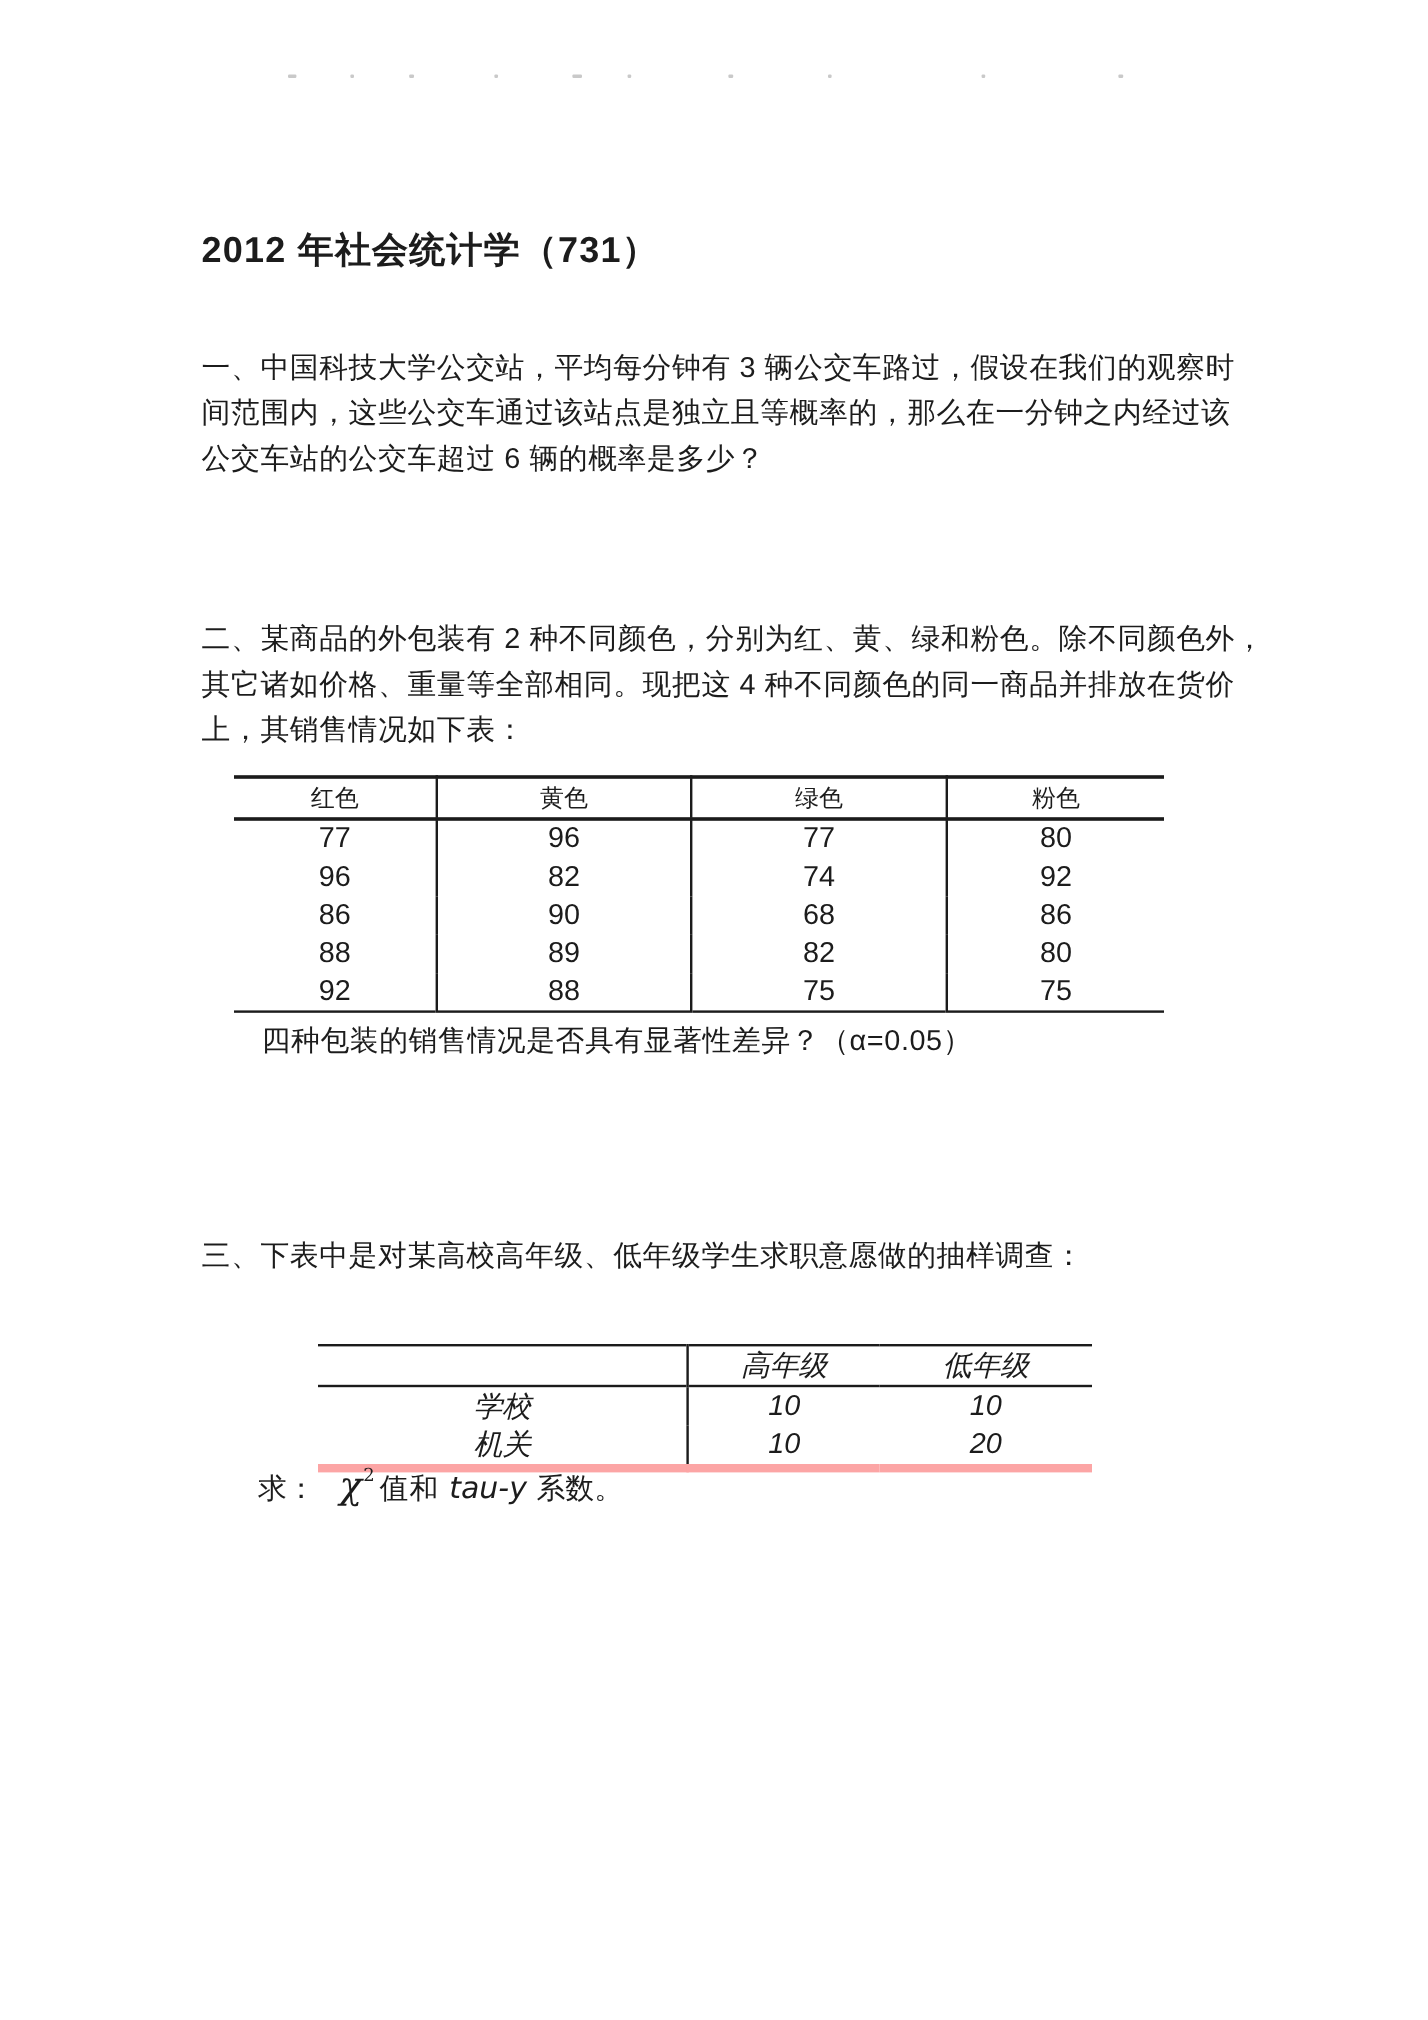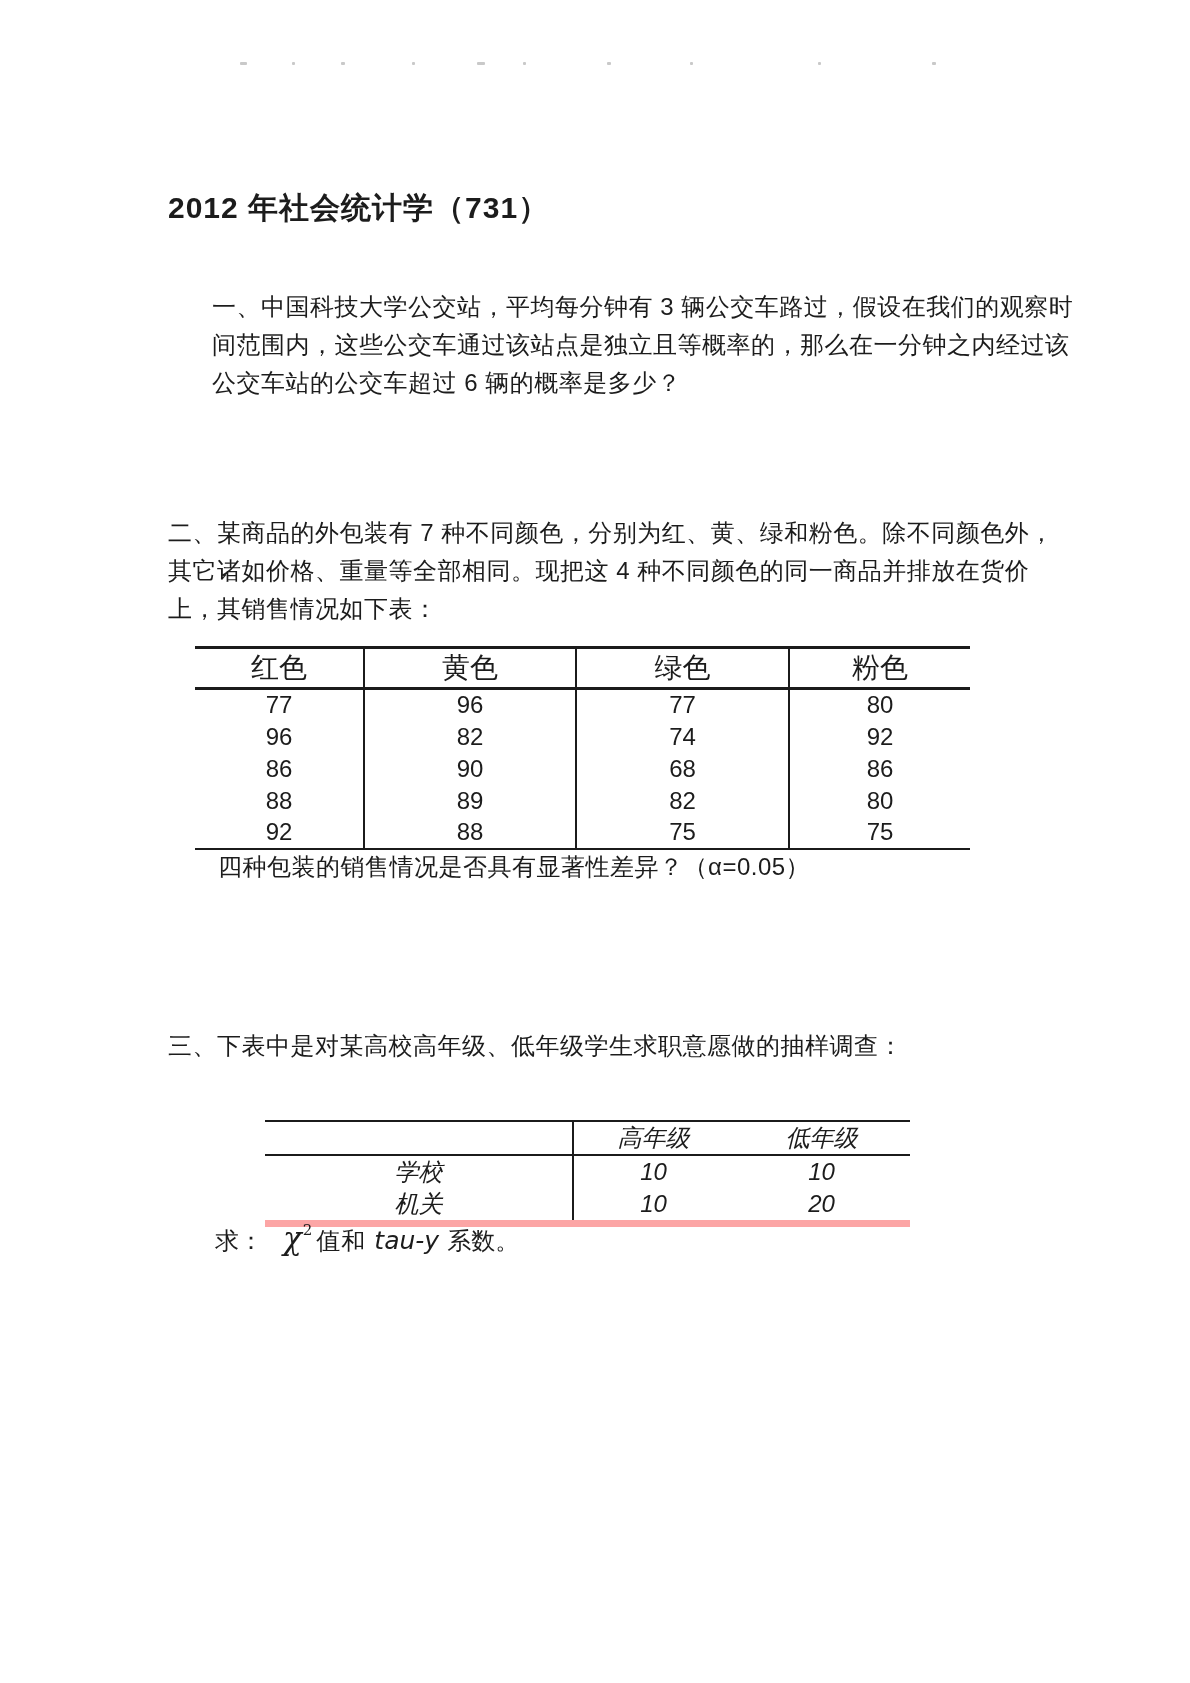--- a/index.html
+++ b/index.html
@@ -17,40 +17,40 @@
 
   .title {
     position: absolute; left: 168px; top: 188px;
     font-size: 30px; font-weight: bold; letter-spacing: 1px;
     white-space: nowrap;
   }
 
   .qblock { position: absolute; left: 168px; width: 860px; }
   .qline { font-size: 24px; line-height: 38px; white-space: nowrap; letter-spacing: 0.5px; }
 
-  .q1 { top: 288px; margin-left: 44px; }
+  .q1 { top: 288px; }
   .q2 { top: 514px; }
 
   
   table { border-collapse: collapse; table-layout: fixed; }
   .t1 {
     position: absolute; left: 195px; top: 646px; width: 775px;
     border-top: 3px solid #1b1b1b; border-bottom: 2px solid #1b1b1b;
   }
   .t1 col:nth-child(1) { width: 169px; }
   .t1 col:nth-child(2) { width: 212px; }
   .t1 col:nth-child(3) { width: 213px; }
   .t1 col:nth-child(4) { width: 181px; }
   .t1 th, .t1 td {
     text-align: center; font-weight: normal;
     border-left: 2px solid #1b1b1b;
   }
   .t1 th:first-child, .t1 td:first-child { border-left: none; }
   .t1 thead tr { height: 35px; border-bottom: 3px solid #1b1b1b; }
-  .t1 th { font-size: 28px; }
+  .t1 th { font-size: 20px; }
   .t1 tbody tr { height: 32px; }
   .t1 td { font-size: 24px; font-family: "Liberation Sans", sans-serif; }
 
   .q2q {
     position: absolute; left: 218px; top: 851px;
     font-size: 24px; white-space: nowrap; letter-spacing: 0.5px;
   }
 
   .q3intro {
     position: absolute; left: 168px; top: 1030px;
@@ -108,21 +108,21 @@
 
   <h1 class="title">2012 年社会统计学（731）</h1>
 
   <div class="qblock q1">
     <div class="qline">一、中国科技大学公交站，平均每分钟有 3 辆公交车路过，假设在我们的观察时</div>
     <div class="qline">间范围内，这些公交车通过该站点是独立且等概率的，那么在一分钟之内经过该</div>
     <div class="qline">公交车站的公交车超过 6 辆的概率是多少？</div>
   </div>
 
   <div class="qblock q2">
-    <div class="qline">二、某商品的外包装有 7 种不同颜色，分别为红、黄、绿和粉色。除不同颜色外，</div>
+    <div class="qline">二、某商品的外包装有 2 种不同颜色，分别为红、黄、绿和粉色。除不同颜色外，</div>
     <div class="qline">其它诸如价格、重量等全部相同。现把这 4 种不同颜色的同一商品并排放在货价</div>
     <div class="qline">上，其销售情况如下表：</div>
   </div>
 
   <table class="t1">
     <colgroup>
         <col>
         <col>
         <col>
         <col>

